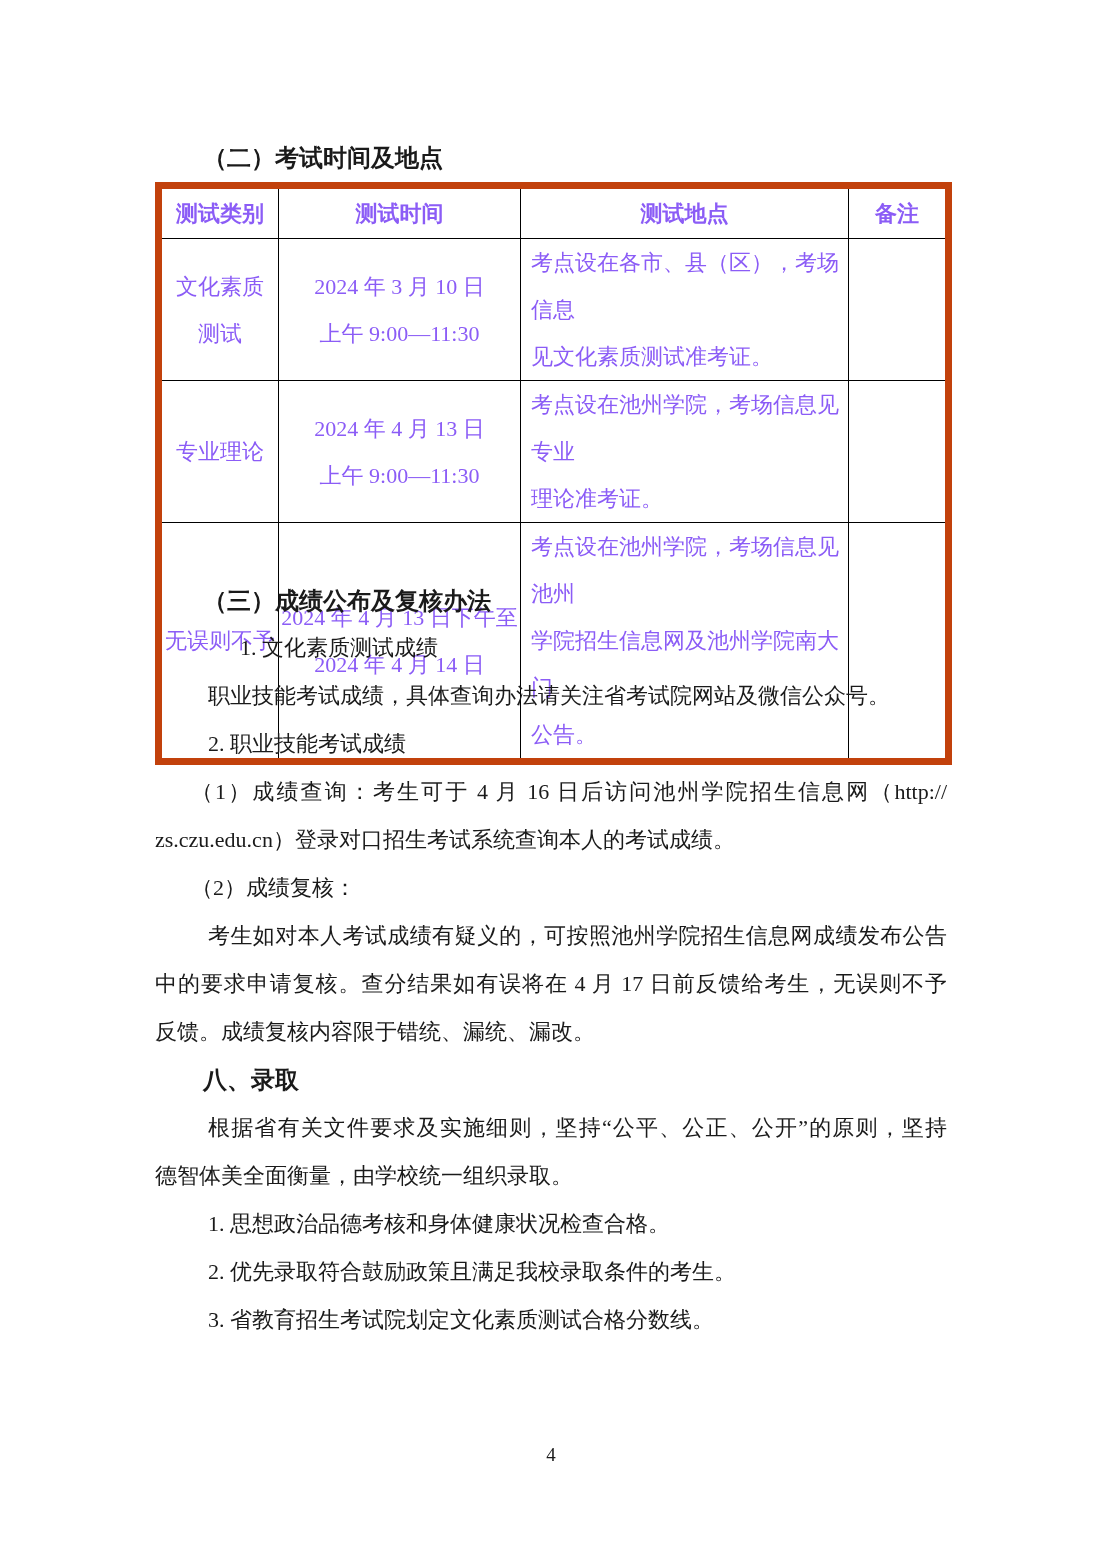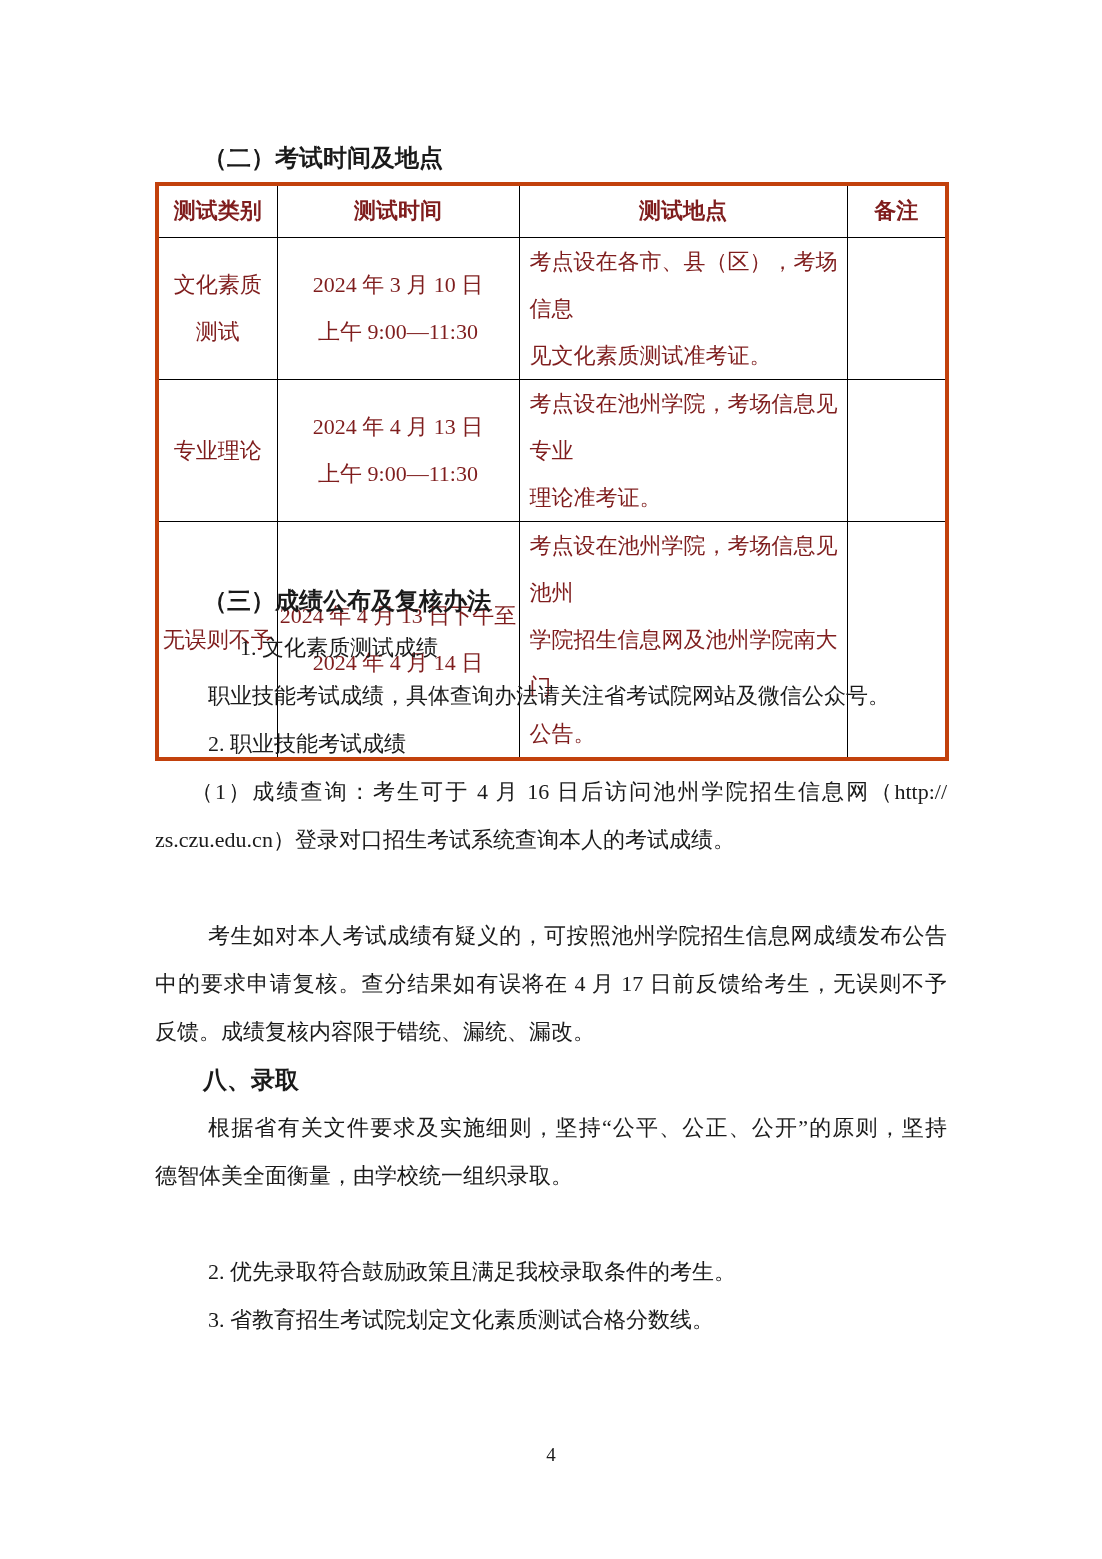--- a/index.html
+++ b/index.html
@@ -26,22 +26,22 @@
     font-size:22px;line-height:27px;
     white-space:normal;
   }
   .ind{text-indent:53px;}
   .ind-s{text-indent:36px;}
   .just{text-align:justify;text-align-last:justify;}
   table.etable{
     position:absolute;left:155px;top:182px;
     width:790px;
     border-collapse:collapse;table-layout:fixed;
-    border:4px solid #c2410c;
-    font-size:22px;color:#7f1d1d;
+    border:7px solid #c2410c;
+    font-size:22px;color:#8b5cf6;
   }
   .etable th,.etable td{
     border:1px solid #000;
     vertical-align:middle;
     text-align:center;
     padding:0;
     overflow:hidden;
   }
   .etable th{
     font-family:"Liberation Sans","DejaVu Sans",sans-serif;
@@ -112,26 +112,28 @@
     </tbody>
   </table>
 
   <div class="heading hei" style="top:587px;">（三）成绩公布及复核办法</div>
 
   <div class="line ind" style="top:634px;margin-left:32px;">1. 文化素质测试成绩</div>
   <div class="line ind" style="top:682px;">职业技能考试成绩，具体查询办法请关注省考试院网站及微信公众号。</div>
   <div class="line ind" style="top:730px;">2. 职业技能考试成绩</div>
   <div class="line ind-s just" style="top:778px;">（1）成绩查询：考生可于 4 月 16 日后访问池州学院招生信息网（http://</div>
   <div class="line" style="top:826px;">zs.czu.edu.cn）登录对口招生考试系统查询本人的考试成绩。</div>
+  <div class="line ind-s" style="top:874px;">（2）成绩复核：</div>
   <div class="line ind just" style="top:922px;">考生如对本人考试成绩有疑义的，可按照池州学院招生信息网成绩发布公告</div>
   <div class="line just" style="top:970px;">中的要求申请复核。查分结果如有误将在 4 月 17 日前反馈给考生，无误则不予</div>
   <div class="line" style="top:1018px;">反馈。成绩复核内容限于错统、漏统、漏改。</div>
 
   <div class="heading hei" style="top:1066px;">八、录取</div>
 
   <div class="line" style="top:1162px;">德智体美全面衡量，由学校统一组织录取。</div>
   <div class="line ind just" style="top:1114px;">根据省有关文件要求及实施细则，坚持“公平、公正、公开”的原则，坚持</div>
+  <div class="line ind" style="top:1210px;">1. 思想政治品德考核和身体健康状况检查合格。</div>
   <div class="line ind" style="top:1258px;">2. 优先录取符合鼓励政策且满足我校录取条件的考生。</div>
   <div class="line ind" style="top:1306px;">3. 省教育招生考试院划定文化素质测试合格分数线。</div>
 
   <div class="pagenum">4</div>
 
 </div>
 
 </body></html>

